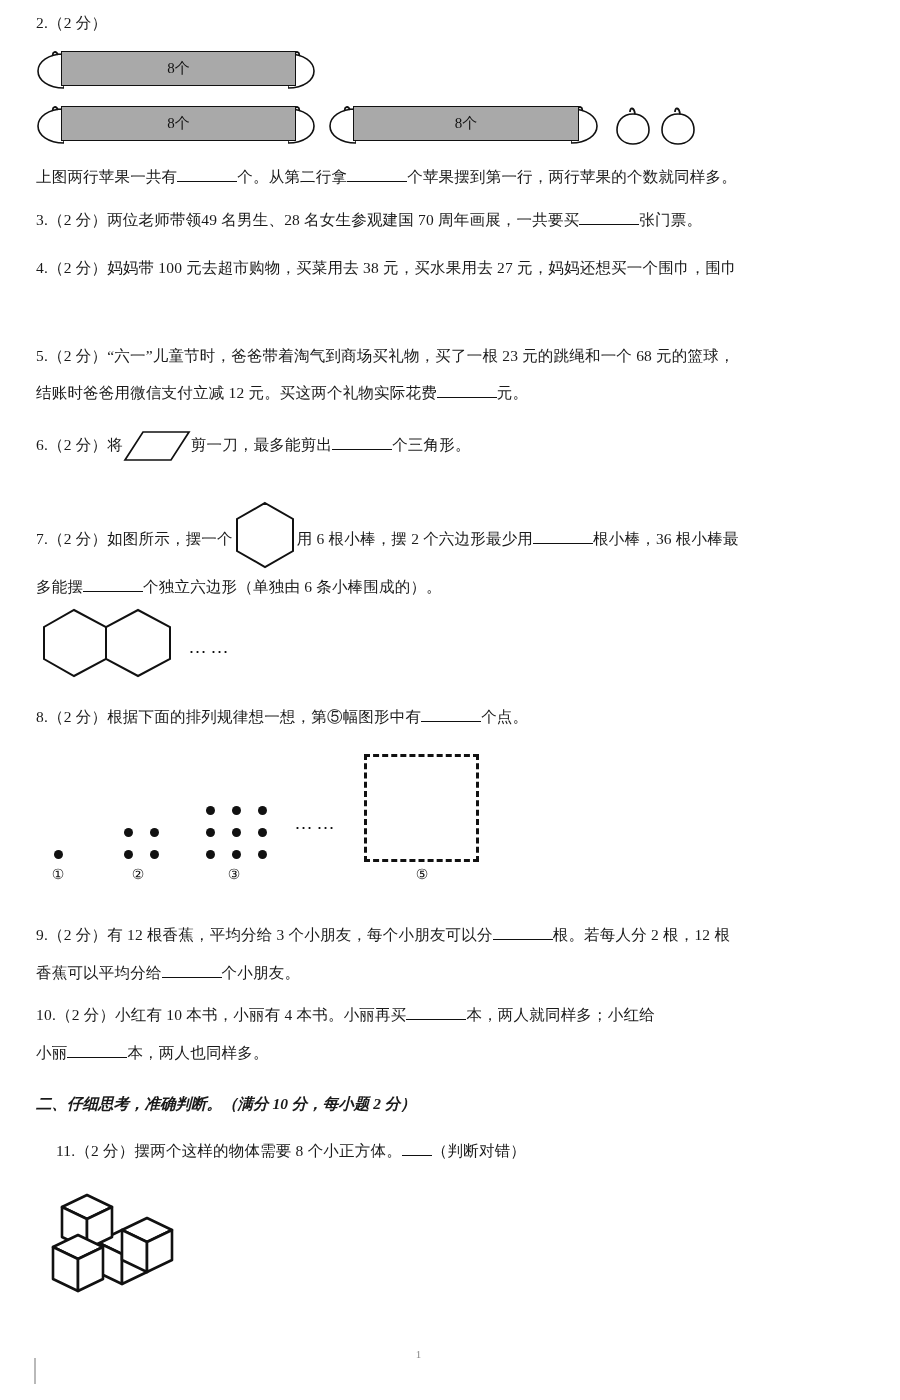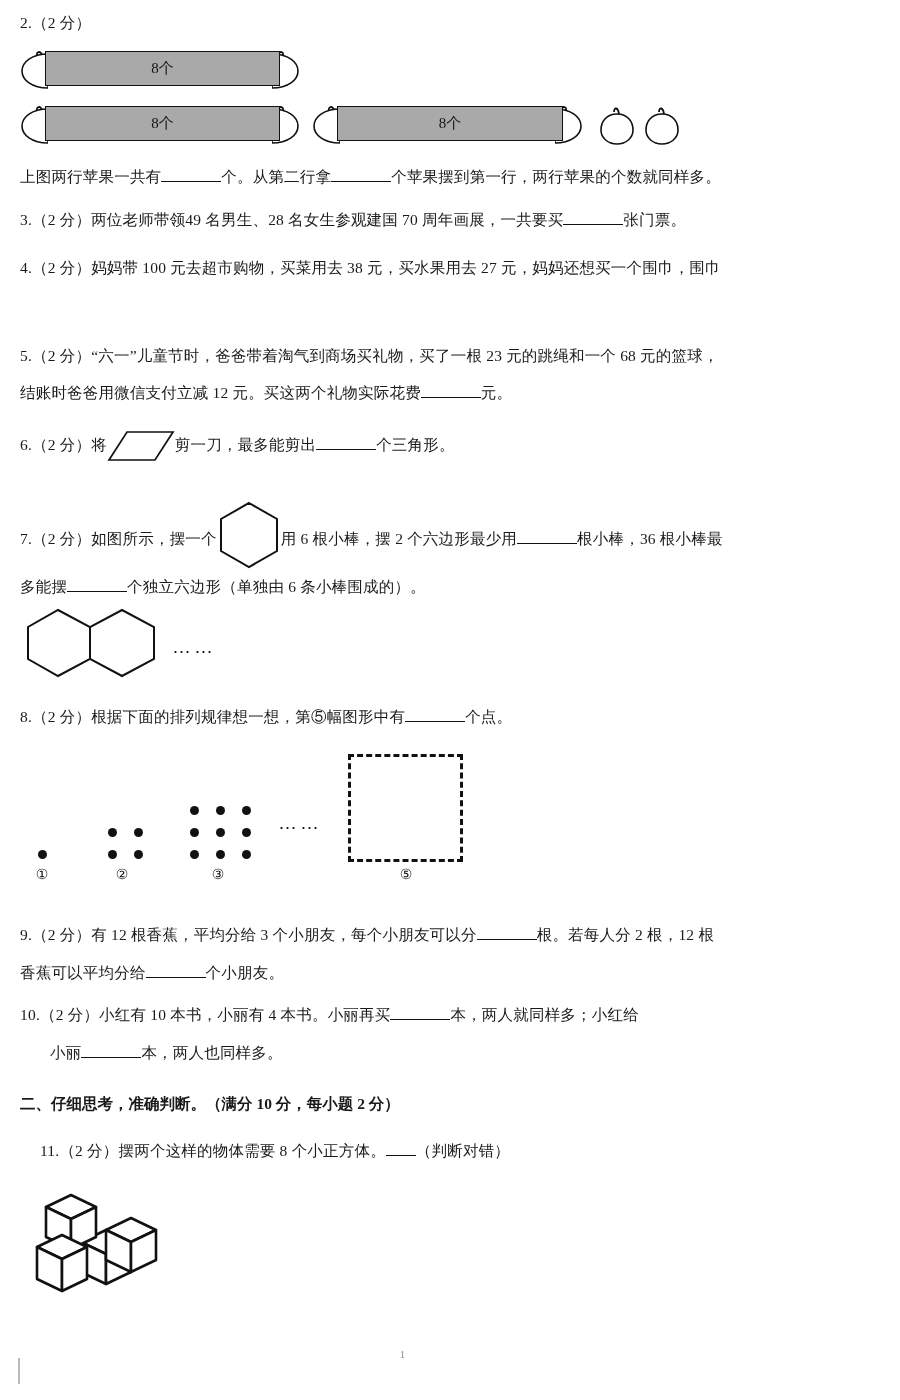--- a/index.html
+++ b/index.html
@@ -10,21 +10,21 @@
   body {
     width: 900px;
     height: 1400px;
     position: relative;
     font-family: "Liberation Serif", "DejaVu Serif", serif;
     color: #1a1a1a;
     overflow: hidden;
   }
   .page {
     position: absolute;
-    left: 0; top: 0;
+    left: 16px; top: 0;
     width: 805px;
     height: 1400px;
   }
 
   
   .q {
     position: absolute;
     font-size: 15.5px;
     line-height: 30px;
     letter-spacing: 0.2px;
@@ -36,20 +36,21 @@
     vertical-align: baseline;
   }
   .blank.w60 { width: 60px; }
   .blank.w30 { width: 30px; }
 
   .section-head {
     position: absolute;
     font-size: 15.5px;
     font-weight: bold;
     white-space: nowrap;
+    font-style: italic;
   }
 
   .pagenum {
     position: absolute;
     left: 0; right: 0;
     text-align: center;
     font-size: 11px;
     color: #8a8a8a;
   }
   .edge-mark {
@@ -260,21 +261,21 @@
   <div class="q" style="left:20px; top:920px;">
     <span>9.（2 分）</span><span>有 12 根香蕉，平均分给 3 个小朋友，每个小朋友可以分</span><span class="blank w60"></span><span>根。若每人分 2 根，12 根</span>
   </div>
   <div class="q" style="left:20px; top:958px;">
     <span>香蕉可以平均分给</span><span class="blank w60"></span><span>个小朋友。</span>
   </div>
 
   <div class="q" style="left:20px; top:1000px;">
     <span>10.（2 分）</span><span>小红有 10 本书，小丽有 4 本书。小丽再买</span><span class="blank w60"></span><span>本，两人就同样多；小红给</span>
   </div>
-  <div class="q" style="left:20px; top:1038px;margin-left:30px;">
+  <div class="q" style="left:20px; top:1038px;">
     <span>小丽</span><span class="blank w60"></span><span>本，两人也同样多。</span>
   </div>
 
   <div class="section-head" style="left:20px; top:1094px;">二、仔细思考，准确判断。（满分 10 分，每小题 2 分）</div>
 
   <div class="q" style="left:20px; top:1136px;margin-left:20px;">
     <span>11.（2 分）</span><span>摆两个这样的物体需要 8 个小正方体。</span><span class="blank w30"></span><span>（判断对错）</span>
   </div>
 
   <div class="fig" style="left:20px; top:1185px;">

